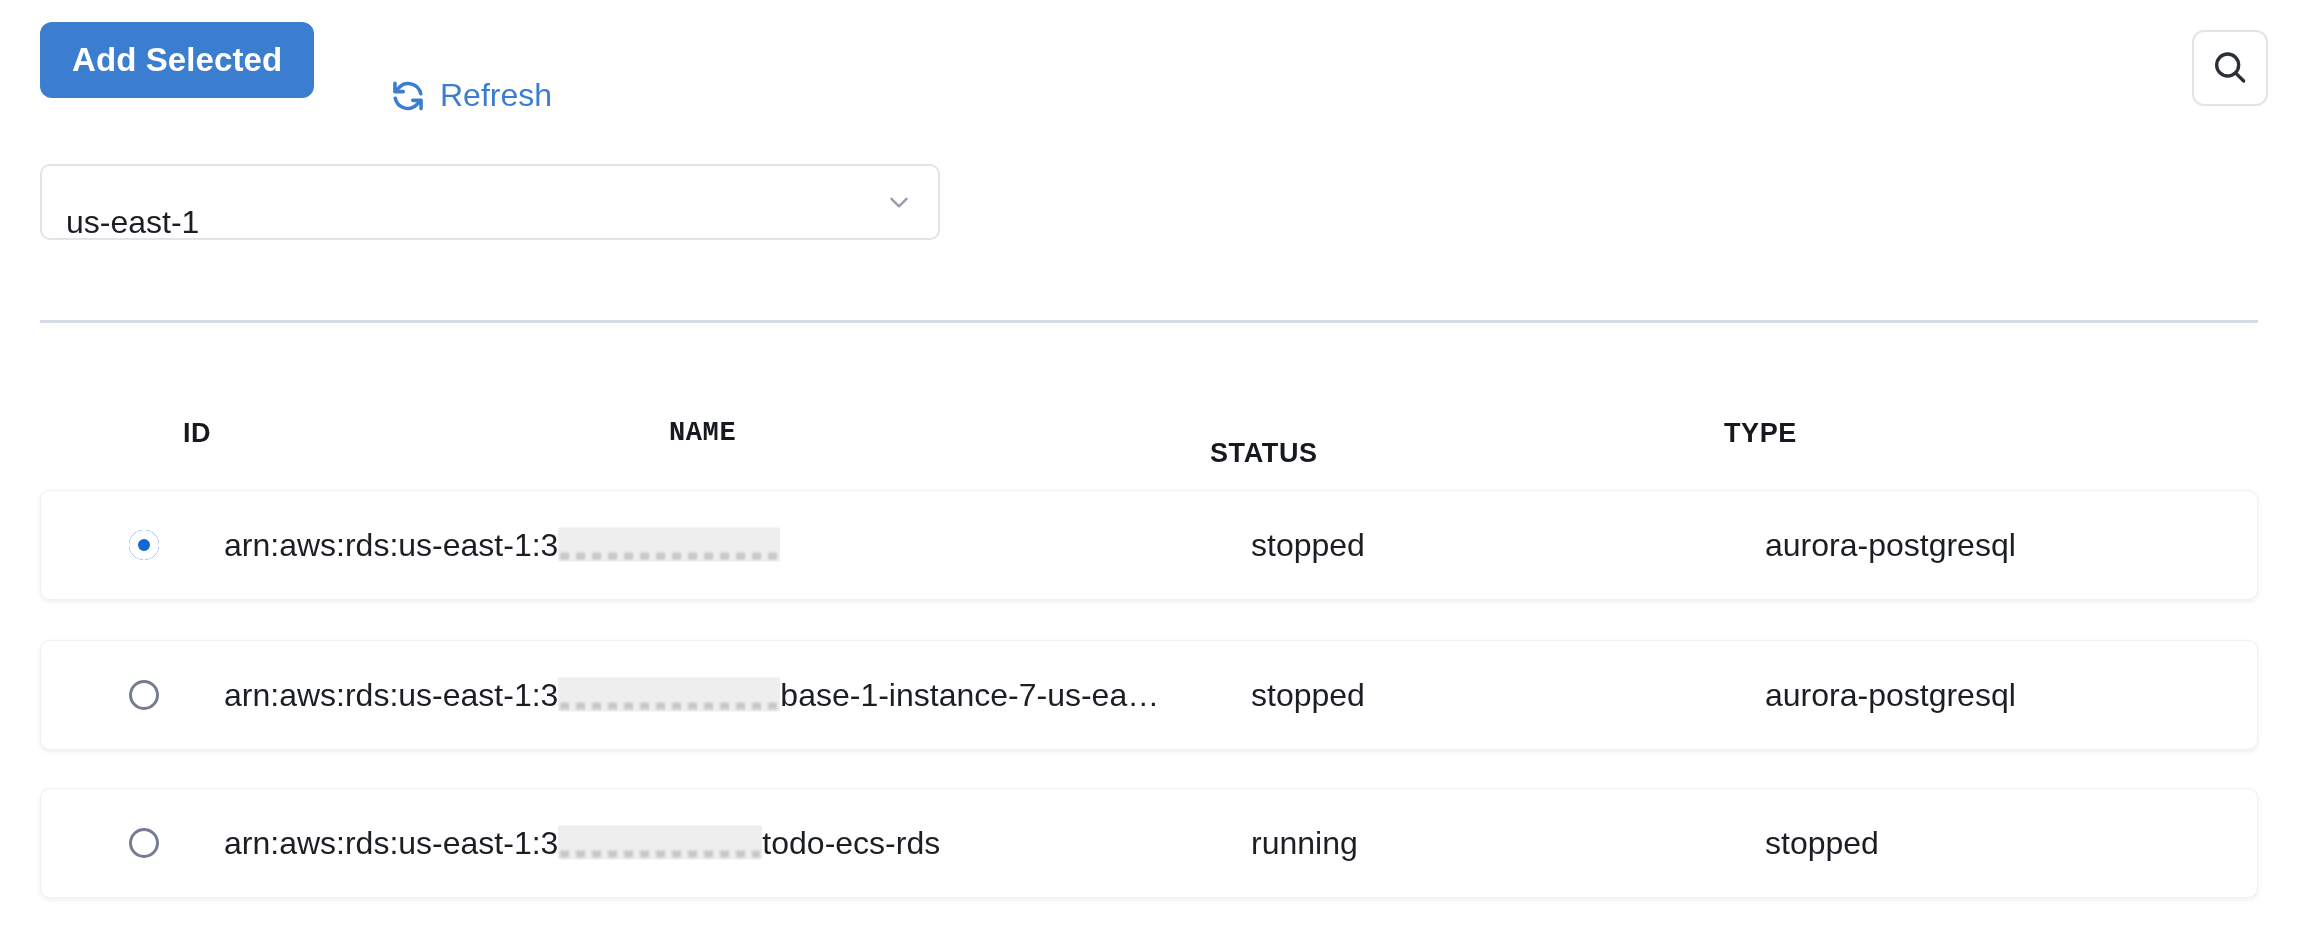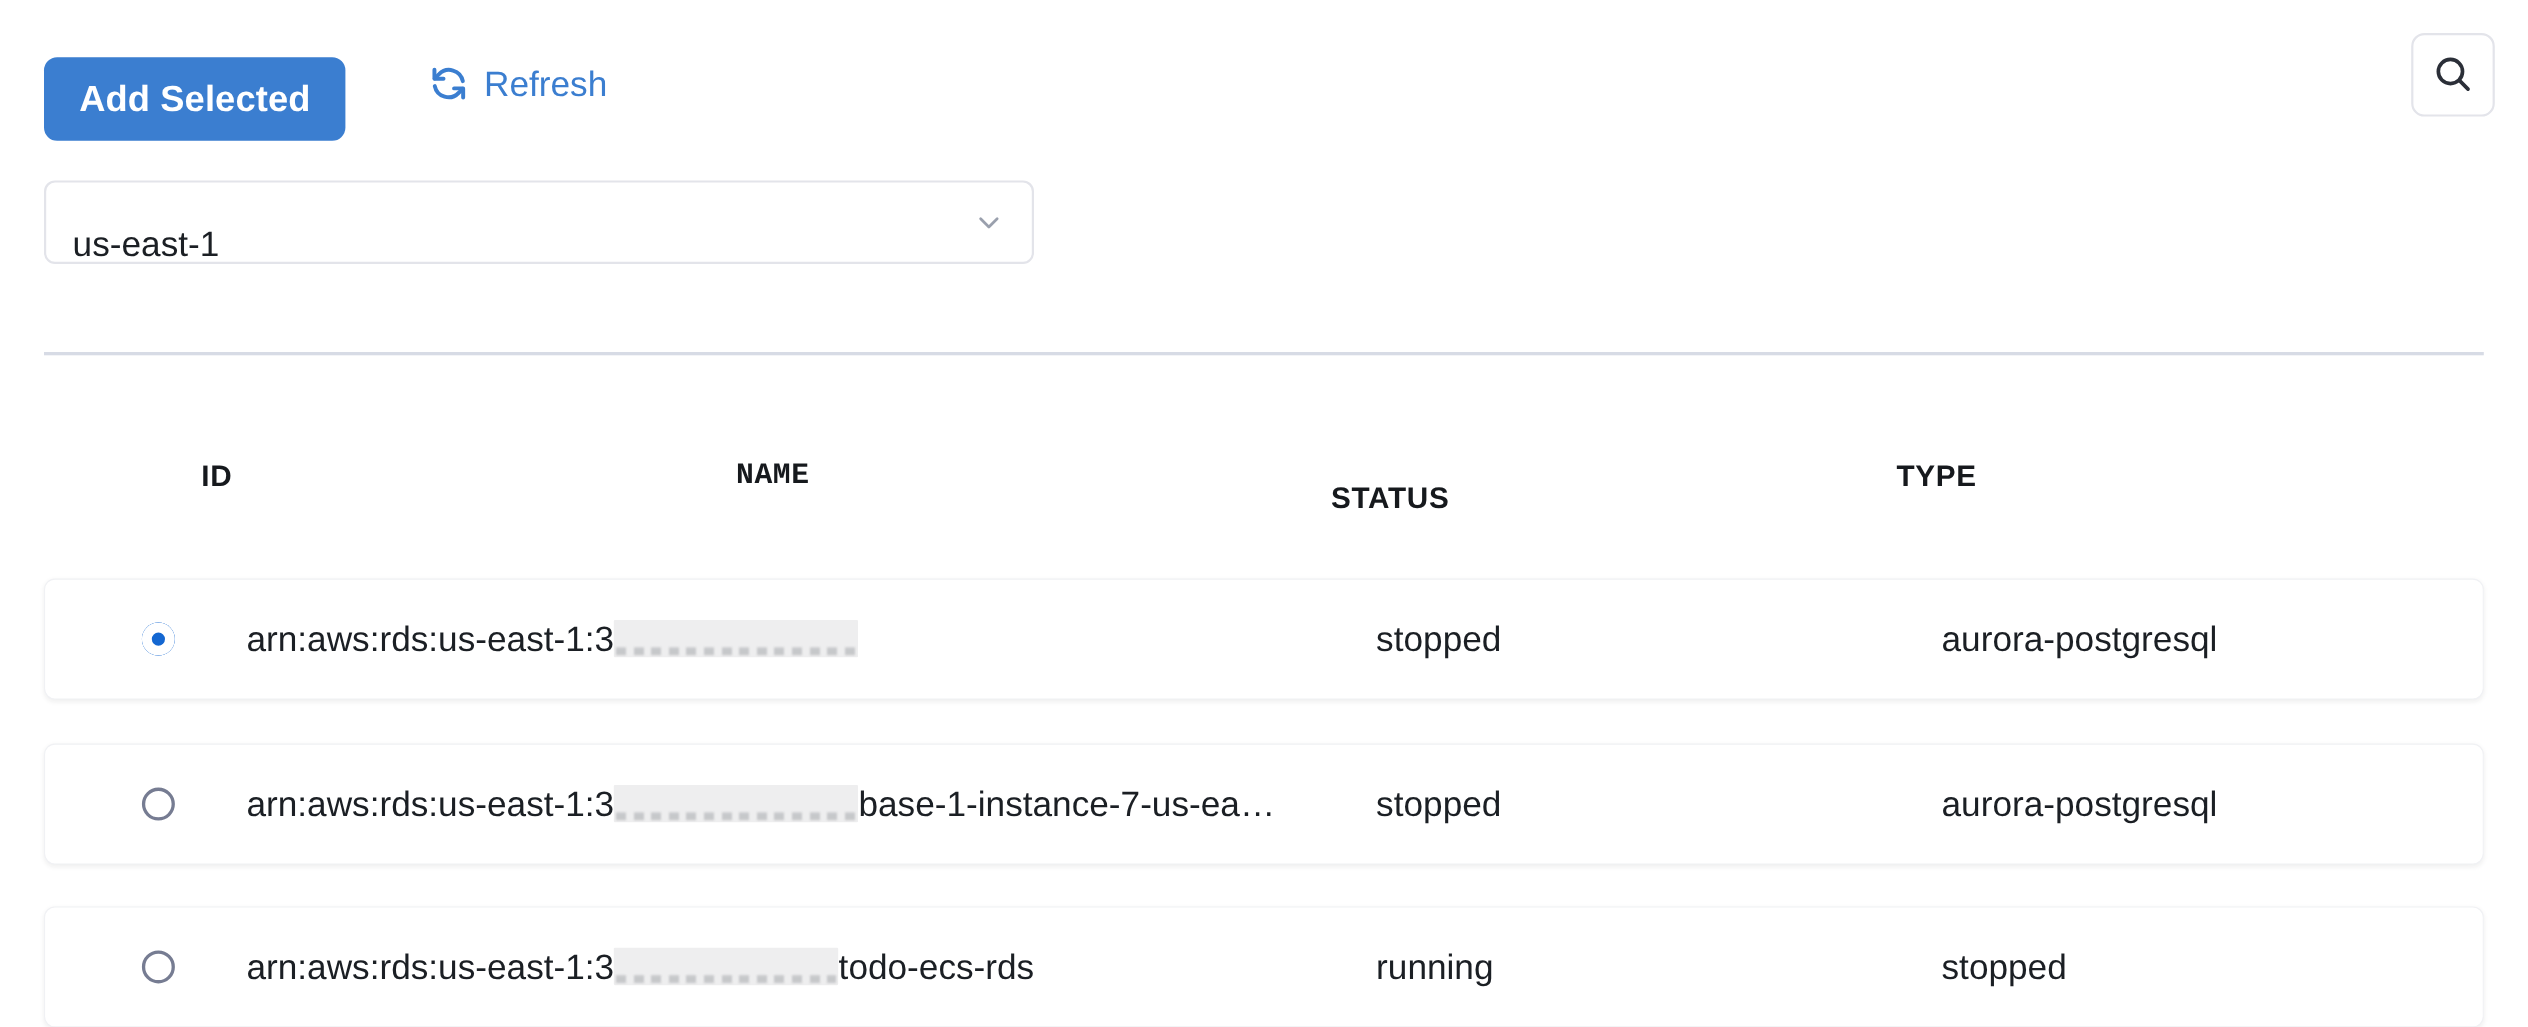--- a/index.html
+++ b/index.html
@@ -21,21 +21,21 @@
   
   .toolbar {
     position: absolute;
     left: 0; top: 0;
     width: 2298px;
     height: 132px;
   }
   .btn-primary {
     position: absolute;
     left: 40px;
-    top: 52px;
+    top: 22px;
     height: 76px;
     padding: 0 32px;
     background: #3b7ed0;
     color: #ffffff;
     border: none;
     border-radius: 12px;
     font-family: "Liberation Sans", "DejaVu Sans", sans-serif;
     font-size: 33px;
     font-weight: 700;
     letter-spacing: .1px;
@@ -43,21 +43,21 @@
     line-height: 76px;
     text-align: center;
     white-space: nowrap;
   }
   .btn-link {
     position: absolute;
     left: 390px;
     top: 38px;
     height: 76px;
     display: flex;
-    align-items: center;
+    align-items: flex-end;
     gap: 14px;
     background: transparent;
     border: none;
     padding: 0;
     color: #3b7ed0;
     font-family: "Liberation Sans", "DejaVu Sans", sans-serif;
     font-size: 32px;
     font-weight: 400;
     cursor: pointer;
     white-space: nowrap;
@@ -167,21 +167,20 @@
   .row {
     position: absolute;
     left: 40px;
     width: 2218px;
     height: 110px;
     background: #ffffff;
     border: 1px solid #f0f1f4;
     border-radius: 10px;
     box-shadow: 0 2px 5px rgba(22, 25, 29, 0.07);
     cursor: pointer;
-    margin-top: 36px;
   }
   .row-0 { top: 0px; }
   .row-1 { top: 150px; }
   .row-2 { top: 298px; }
 
   .radio {
     position: absolute;
     left: 88px;
     top: 50%;
     transform: translateY(-50%);

